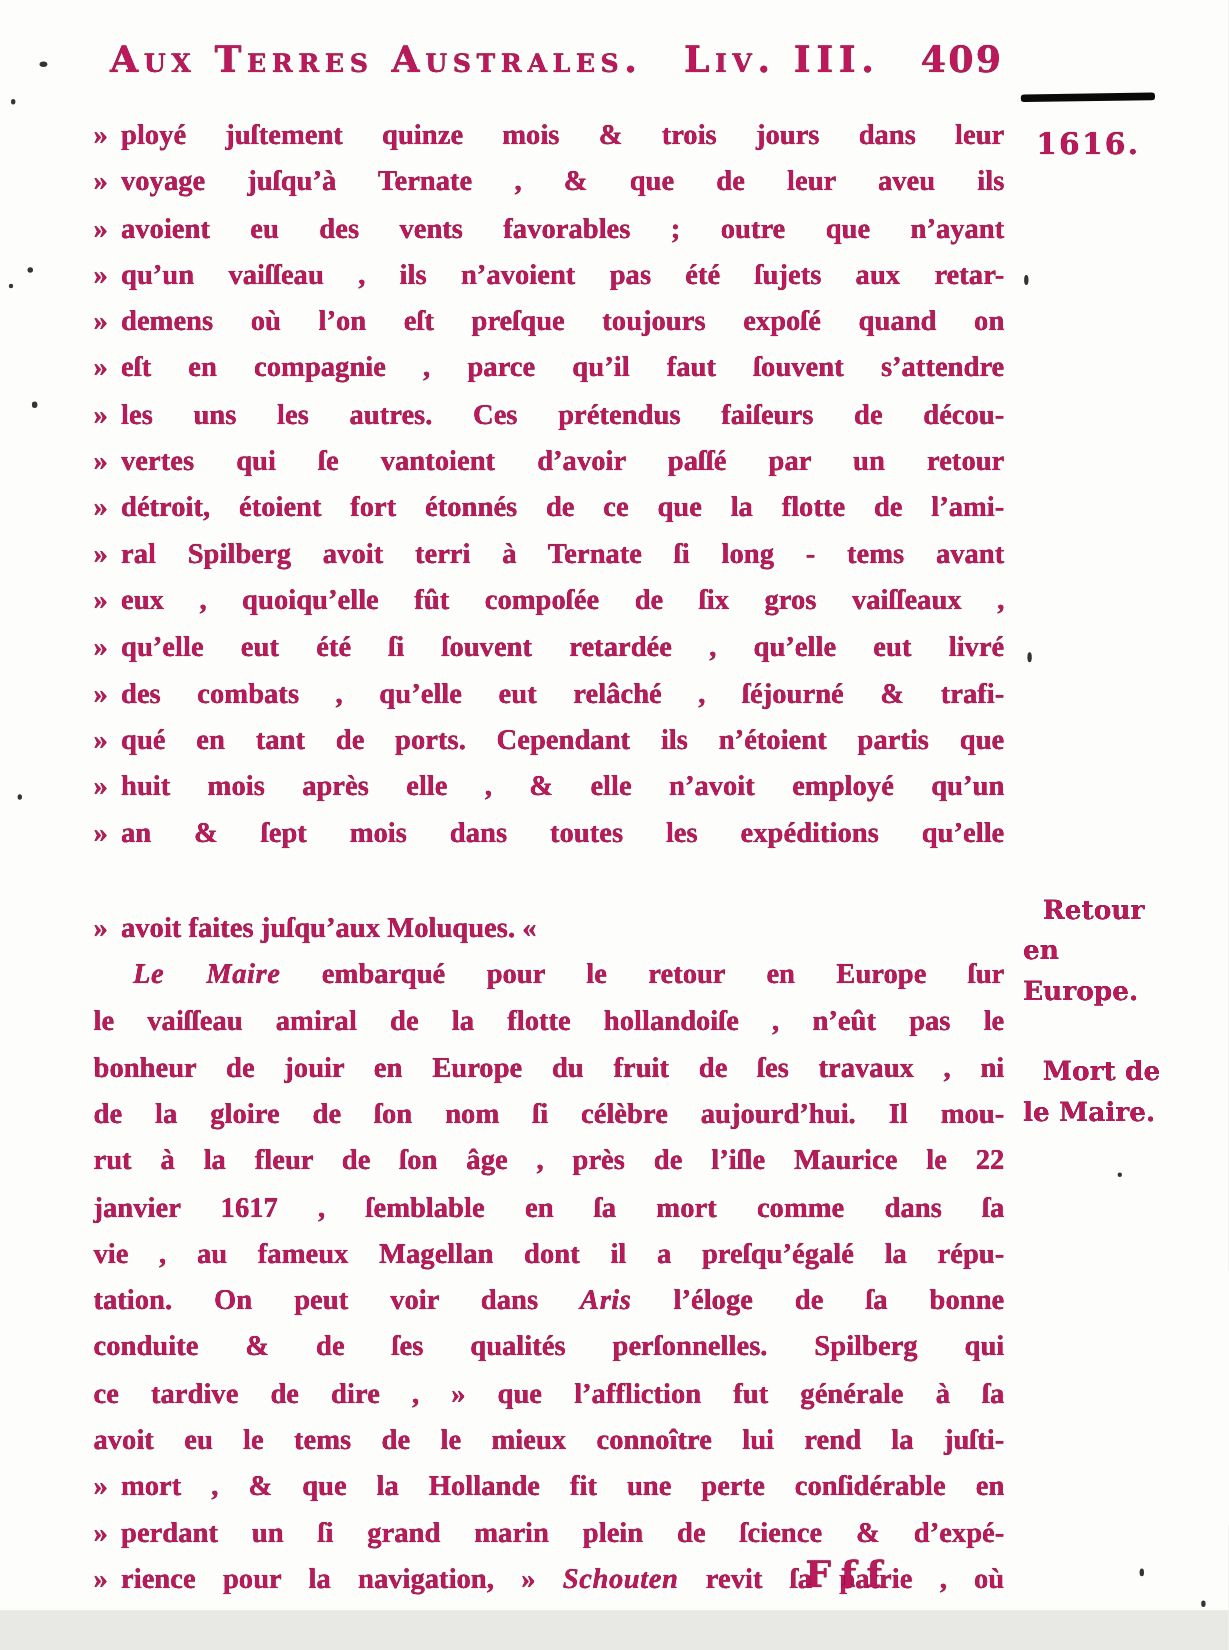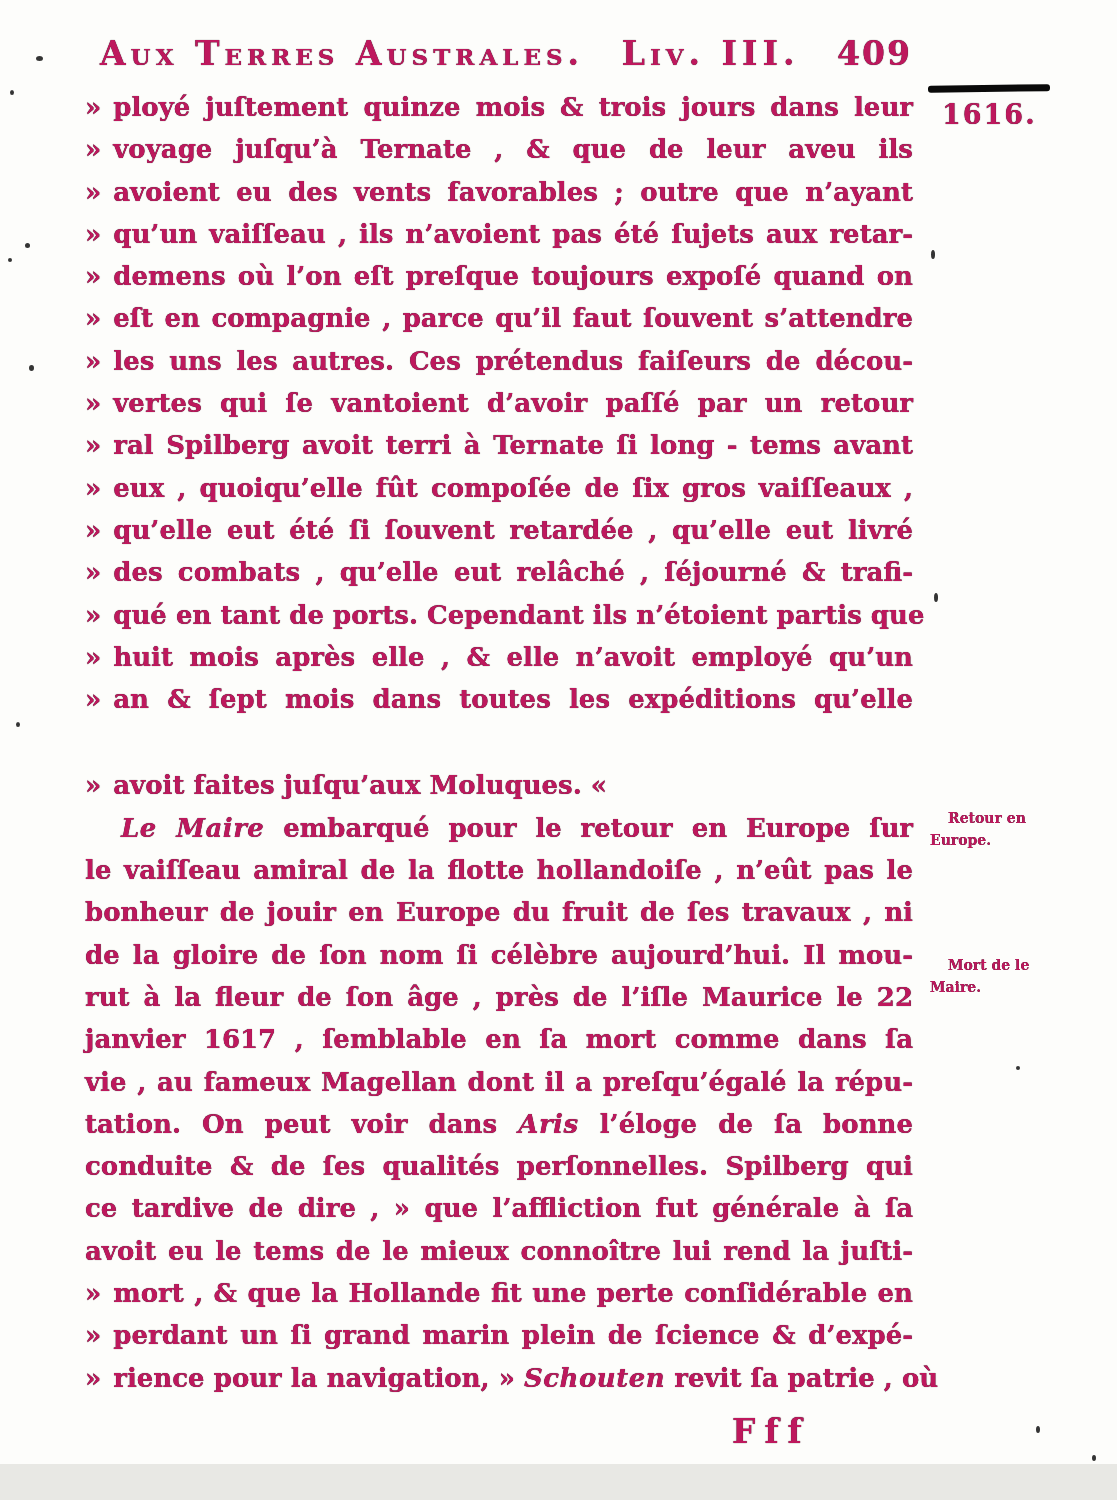--- a/index.html
+++ b/index.html
@@ -27,22 +27,23 @@
     font-variant: small-caps;
     letter-spacing: 5px;
     text-shadow: 0 0 0.8px #000;
     white-space: nowrap;
   }
   .page-header .pagenum { font-variant: normal; letter-spacing: 2px; }
 
   
   .text-block {
     position: absolute;
-    left: 85px; top: 86px;
+    left: 85px; top: 102px;
     width: 828px;
+    font-family: Liberation Serif, serif;
   }
   .line {
     height: 42.3px;
     line-height: 42.3px;
     font-size: 26px;
     font-weight: 700;
     text-align: justify;
     text-align-last: justify;
     text-shadow: 0 0 0.7px #000;
     white-space: nowrap;
@@ -56,31 +57,31 @@
   .year-rule {
     position: absolute;
     left: 928px; top: 85px;
     width: 122px; height: 7px;
     background: #0a0a0a;
     border-radius: 3px;
     transform: rotate(-0.8deg);
   }
   .margin-year {
     position: absolute;
-    left: 942px; top: 99px;
+    left: 942px; top: 116px;
     font-size: 27px;
     font-weight: 700;
     letter-spacing: 2px;
     text-shadow: 0 0 0.8px #000;
   }
   .margin-note {
     position: absolute;
     left: 930px;
     width: 128px;
-    font-size: 14px;
+    font-size: 24px;
     font-weight: 700;
     line-height: 1.55;
     text-indent: 18px;
     text-shadow: 0 0 0.5px #000;
   }
   .margin-note.note-retour { top: 808px; }
   .margin-note.note-mort  { top: 944px; margin-top: 11px; }
 
   
   .catchword {
@@ -117,20 +118,21 @@
 
   <main class="text-block">
       <div class="line"><span class="q">»</span><span>ployé juſtement quinze mois &amp; trois jours dans leur</span></div>
       <div class="line"><span class="q">»</span><span>voyage juſqu’à Ternate , &amp; que de leur aveu ils</span></div>
       <div class="line"><span class="q">»</span><span>avoient eu des vents favorables ; outre que n’ayant</span></div>
       <div class="line"><span class="q">»</span><span>qu’un vaiſſeau , ils n’avoient pas été ſujets aux retar-</span></div>
       <div class="line"><span class="q">»</span><span>demens où l’on eſt preſque toujours expoſé quand on</span></div>
       <div class="line"><span class="q">»</span><span>eſt en compagnie , parce qu’il faut ſouvent s’attendre</span></div>
       <div class="line"><span class="q">»</span><span>les uns les autres. Ces prétendus faiſeurs de décou-</span></div>
       <div class="line"><span class="q">»</span><span>vertes qui ſe vantoient d’avoir paſſé par un retour</span></div>
+      <div class="line"><span class="q">»</span><span>détroit, étoient fort étonnés de ce que la flotte de l’ami-</span></div>
       <div class="line"><span class="q">»</span><span>ral Spilberg avoit terri à Ternate ſi long - tems avant</span></div>
       <div class="line"><span class="q">»</span><span>eux , quoiqu’elle fût compoſée de ſix gros vaiſſeaux ,</span></div>
       <div class="line"><span class="q">»</span><span>qu’elle eut été ſi ſouvent retardée , qu’elle eut livré</span></div>
       <div class="line"><span class="q">»</span><span>des combats , qu’elle eut relâché , ſéjourné &amp; trafi-</span></div>
       <div class="line"><span class="q">»</span><span>qué en tant de ports. Cependant ils n’étoient partis que</span></div>
       <div class="line"><span class="q">»</span><span>huit mois après elle , &amp; elle n’avoit employé qu’un</span></div>
       <div class="line"><span class="q">»</span><span>an &amp; ſept mois dans toutes les expéditions qu’elle</span></div>
       <div class="line no-just"><span class="q">»</span><span>avoit faites juſqu’aux Moluques. «</span></div>
       <div class="line indent"><i>Le Maire</i><span> embarqué pour le retour en Europe ſur</span></div>
       <div class="line"><span>le vaiſſeau amiral de la flotte hollandoiſe , n’eût pas le</span></div>

